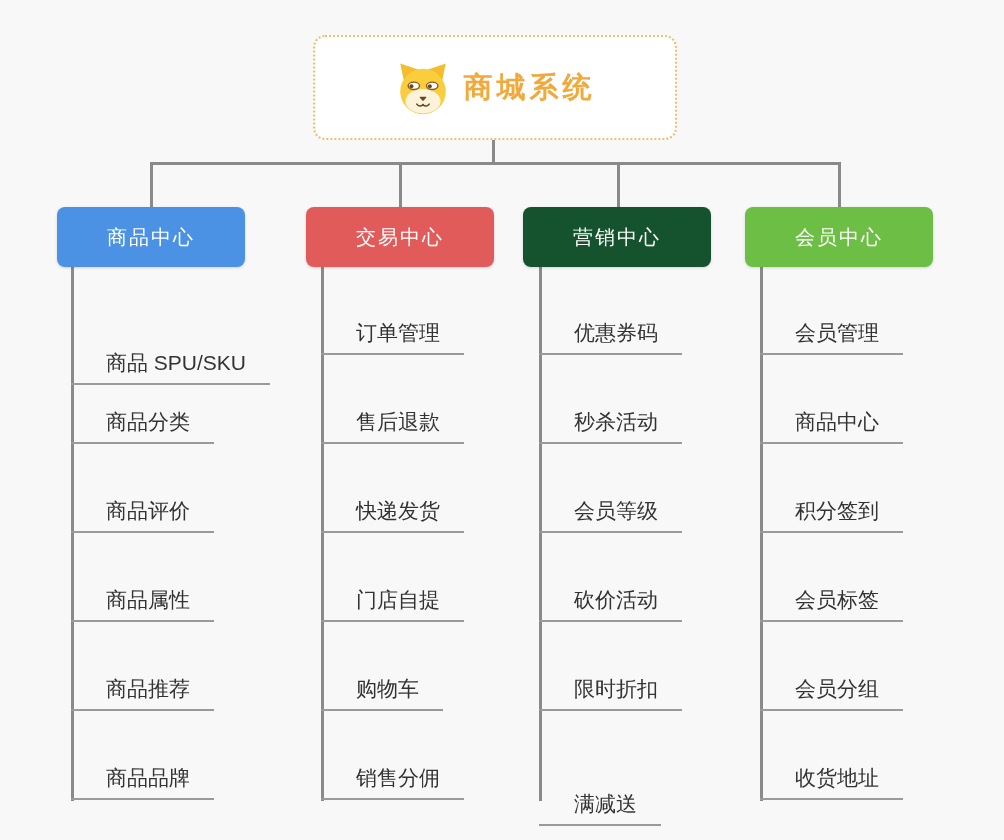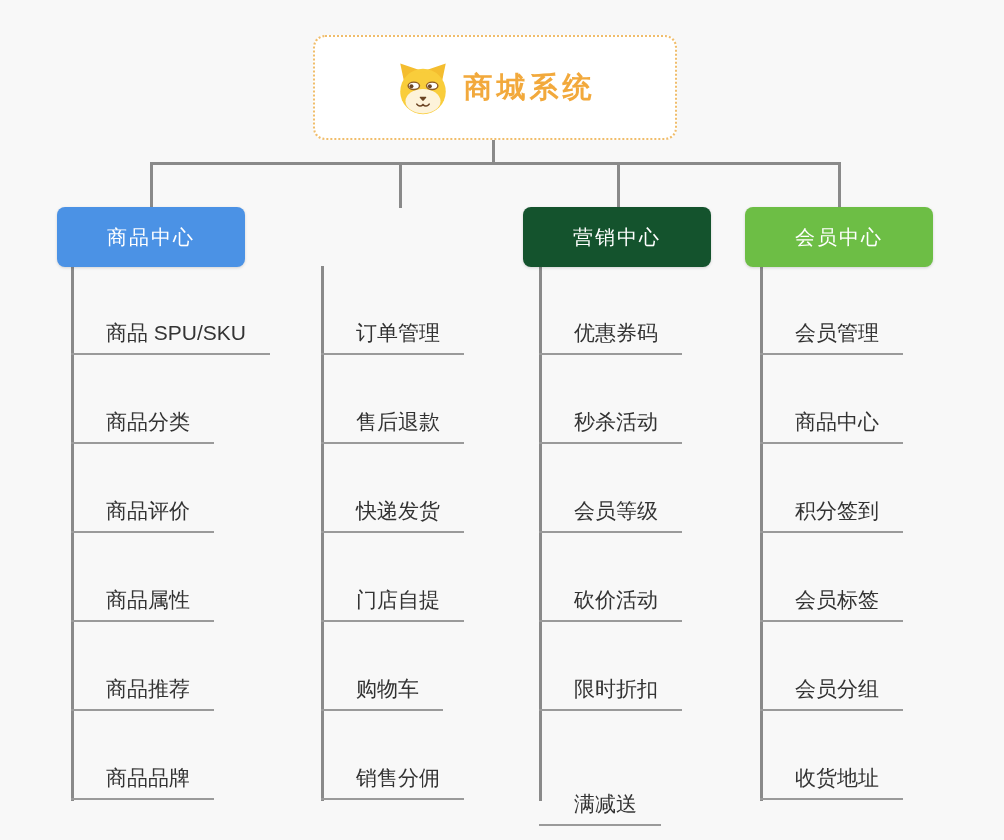--- a/index.html
+++ b/index.html
@@ -69,24 +69,25 @@
         <circle cx="18.8" cy="30" r="2.3" fill="#6b4423"></circle>
         <circle cx="39.8" cy="30" r="2.3" fill="#6b4423"></circle>
         <path d="M28.8 42 h6.4 q1 0 .4 1 l-2.8 3.4 q-.8 1 -1.6 0 l-2.8 -3.4 q-.6 -1 .4 -1 z" fill="#6b4423"></path>
         <path d="M25 50.5 q3.5 4 7 .5 q3.5 3.5 7 -.5" stroke="#6b4423" stroke-width="1.8" fill="none" stroke-linecap="round"></path>
       </svg>
     </span>
     <span class="root-title" style="color: rgb(242, 169, 60);">商城系统</span>
   </div>
 
   <div class="branch b1" style="background: rgb(75, 146, 229);">商品中心</div>
+  <div class="branch b2" style="background: rgb(226, 91, 91);">交易中心</div>
   <div class="branch b3" style="background: #14532d;">营销中心</div>
   <div class="branch b4" style="background: rgb(109, 190, 69);">会员中心</div>
 
-  <div class="leaf c1 r1" style="border-bottom-color: rgb(154, 154, 154);">商品 SPU/SKU</div>
+  <div class="leaf c1 r1" style="border-bottom-color: rgb(154, 154, 154); margin-top: 30px;">商品 SPU/SKU</div>
   <div class="leaf c1 r2" style="border-bottom-color: rgb(154, 154, 154);">商品分类</div>
   <div class="leaf c1 r3" style="border-bottom-color: rgb(154, 154, 154);">商品评价</div>
   <div class="leaf c1 r4" style="border-bottom-color: rgb(154, 154, 154);">商品属性</div>
   <div class="leaf c1 r5" style="border-bottom-color: rgb(154, 154, 154);">商品推荐</div>
   <div class="leaf c1 r6" style="border-bottom-color: rgb(154, 154, 154);">商品品牌</div>
 
   <div class="leaf c2 r1" style="border-bottom-color: rgb(154, 154, 154);">订单管理</div>
   <div class="leaf c2 r2" style="border-bottom-color: rgb(154, 154, 154);">售后退款</div>
   <div class="leaf c2 r3" style="border-bottom-color: rgb(154, 154, 154);">快递发货</div>
   <div class="leaf c2 r4" style="border-bottom-color: rgb(154, 154, 154);">门店自提</div>

